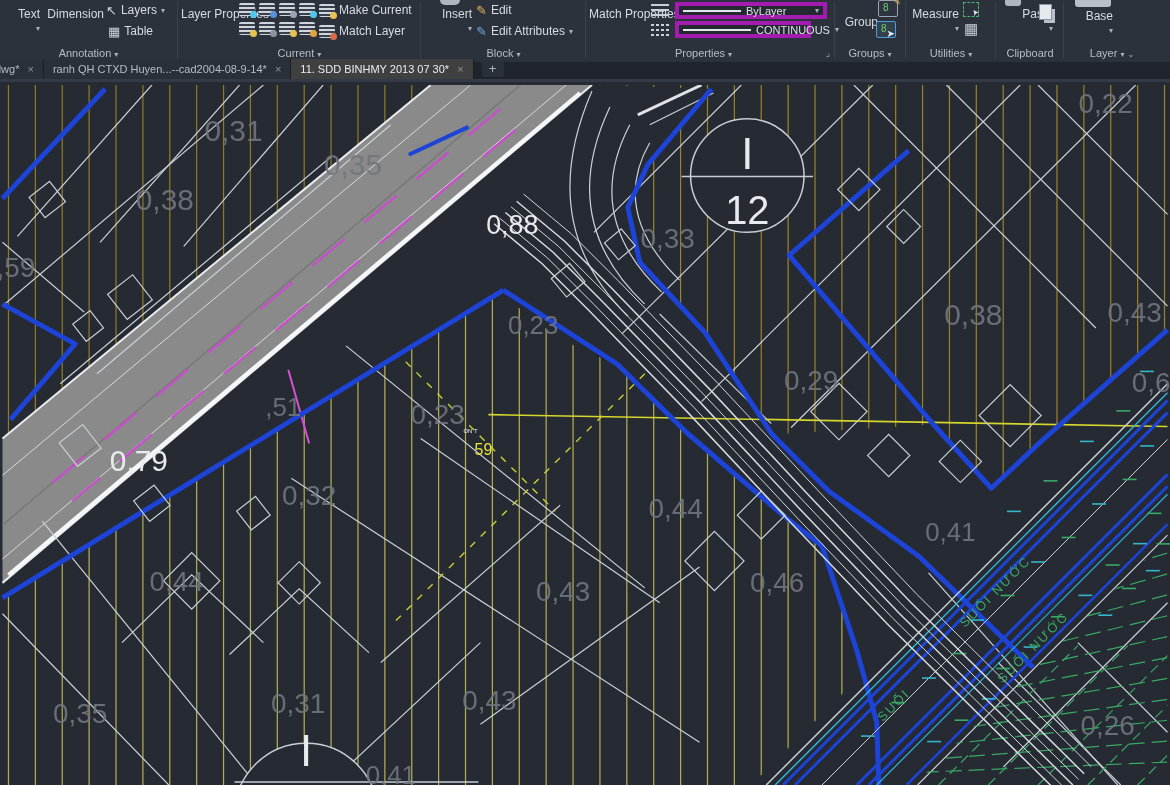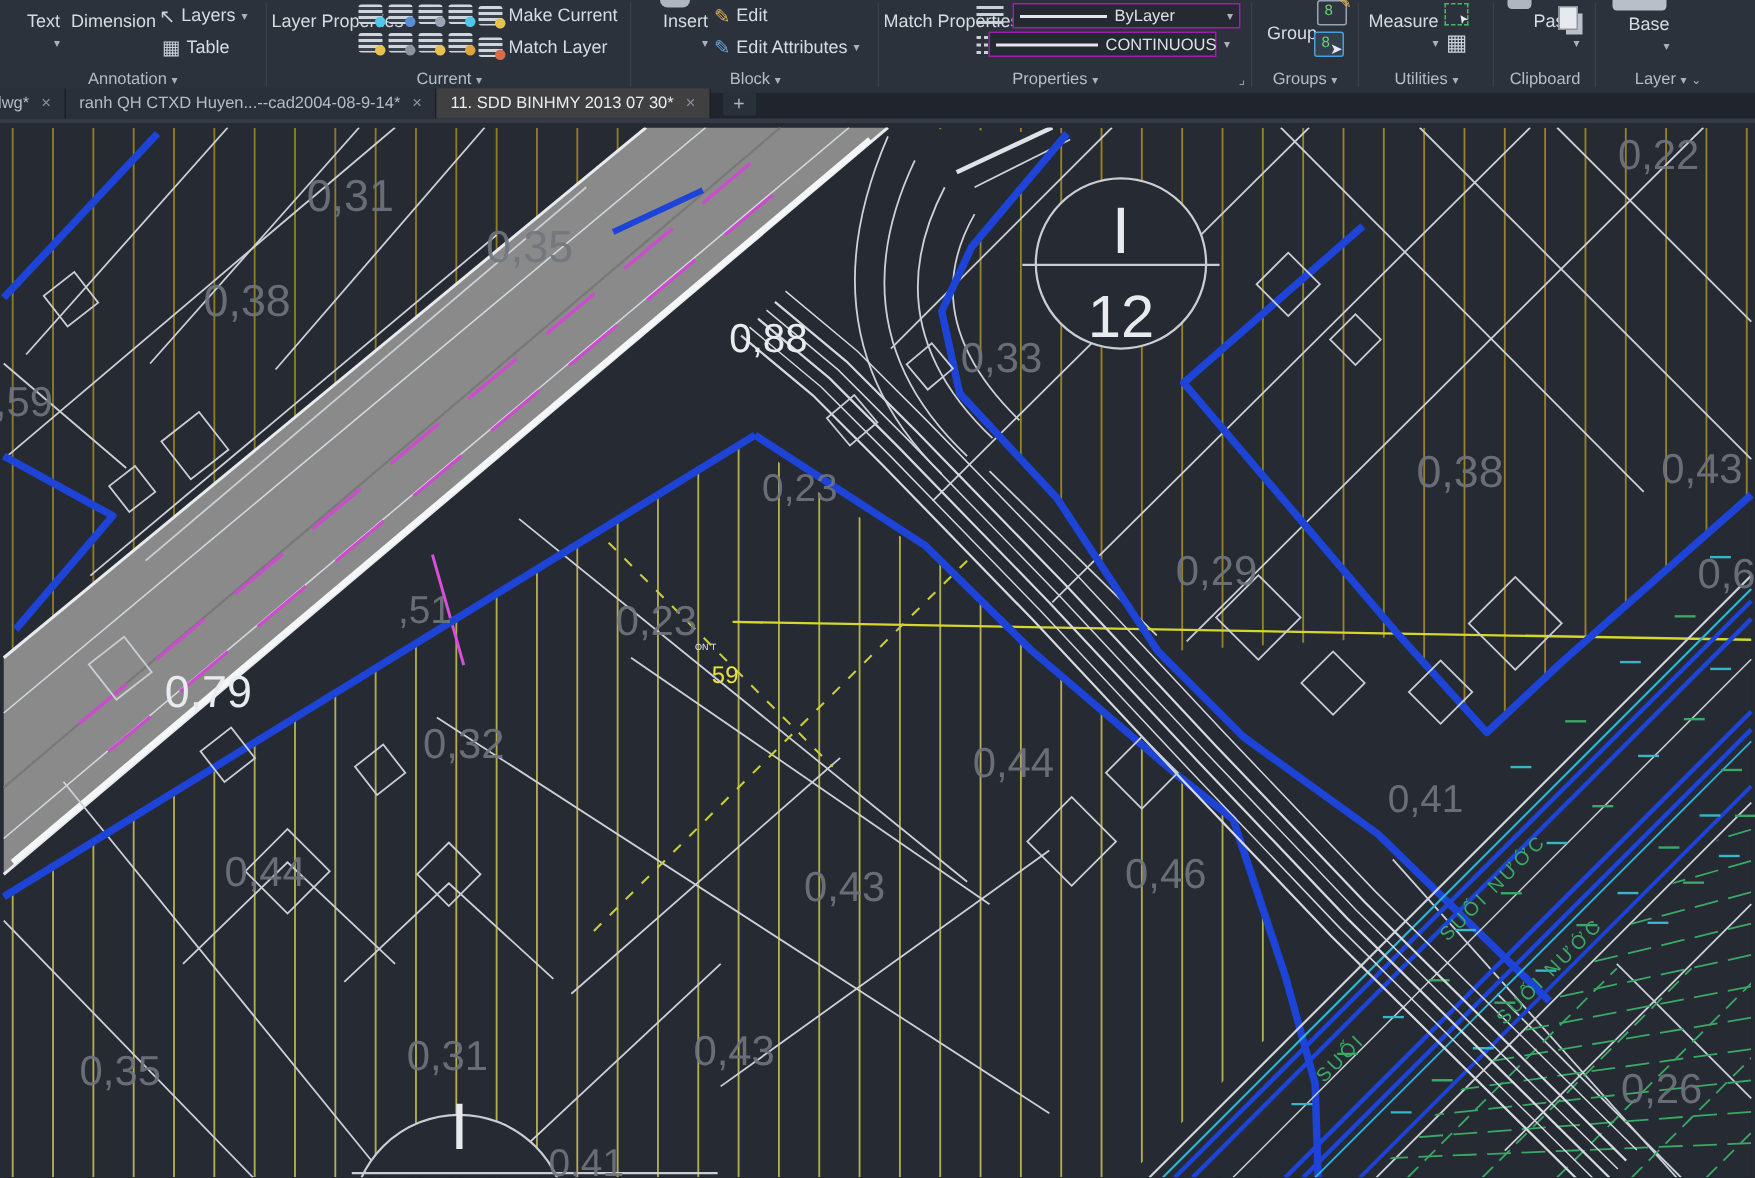--- a/index.html
+++ b/index.html
@@ -24,21 +24,21 @@
     background:repeating-linear-gradient(180deg,#cfd6de 0 2px,#3a414d 2px 4px);
     position:relative; flex:none; }
   .licon:after { content:""; position:absolute; right:-2px; bottom:-2px; width:7px;
     height:7px; border-radius:50%; background:var(--acc,#4fc8ea); }
   .glyph-icon { color:#c9d0d9; font-size:13px; line-height:13px; }
   .stripes { width:18px; height:12px;
     background:repeating-linear-gradient(180deg,#c9d0d9 0 2px,transparent 2px 5px); }
   .stripes.dashed { background:repeating-linear-gradient(90deg,#c9d0d9 0 3px,transparent 3px 5px) 0 0/18px 2px no-repeat,
     repeating-linear-gradient(90deg,#c9d0d9 0 3px,transparent 3px 5px) 0 5px/18px 2px no-repeat,
     repeating-linear-gradient(90deg,#c9d0d9 0 3px,transparent 3px 5px) 0 10px/18px 2px no-repeat; }
-  .dropfield { position:absolute; height:17px; background:#242932; border:1px solid #a21caf;
+  .dropfield { position:absolute; height:17px; background:#242932; border:4px solid #a21caf;
     display:flex; align-items:center; padding:0 4px; gap:5px; font-size:11px; color:#dde1e6; }
   .dropfield .linesample { height:2px; background:#e3e6ea; flex:none; }
   .dropfield .dd { margin-left:auto; color:#aab1bc; font-size:8px; }
   .grp-icon { width:20px; height:17px; border:1px solid #9aa4b2; border-radius:2px;
     background:#2f3540; position:relative; }
   .grp-icon.sel { border:1px solid #4a9edb; background:#33404e; }
   .grp-icon:before { content:"8"; position:absolute; left:4px; top:1px; font-size:10px;
     color:#6fcf72; }
   .grp-icon .pencil { position:absolute; right:-4px; top:-5px; font-size:10px; color:#e0b45a; }
   .grp-icon .cursor { position:absolute; right:0px; bottom:-2px; font-size:10px; color:#e6eaee; }
@@ -148,21 +148,21 @@
       <div class="bigbtn" style="left:2px;top:8px;width:60px">
         <span>Match Properties</span>
       </div>
       <div class="stripes" style="position:absolute;left:64px;top:4px"></div>
       <div class="stripes dashed" style="position:absolute;left:64px;top:24px"></div>
       <div class="dropfield" style="left:88px;top:2px;width:152px">
         <span class="linesample" style="width:58px"></span>
         <span>ByLayer</span>
         <span class="dd">▾</span>
       </div>
-      <div class="dropfield" style="left:72px;top:21px;width:152px">
+      <div class="dropfield" style="left:88px;top:21px;width:136px">
         <span class="linesample" style="width:68px"></span>
         <span>CONTINUOUS</span>
         <span class="dd">▾</span>
       </div>
       <div class="panel-label" style="right:14px">
         <span>Properties</span> <span class="caret">▾</span>
       </div>
       <div class="launcher" style="right:4px">⌟</div>
     </div>
     <div class="panel-sep" style="left:834px"></div>

